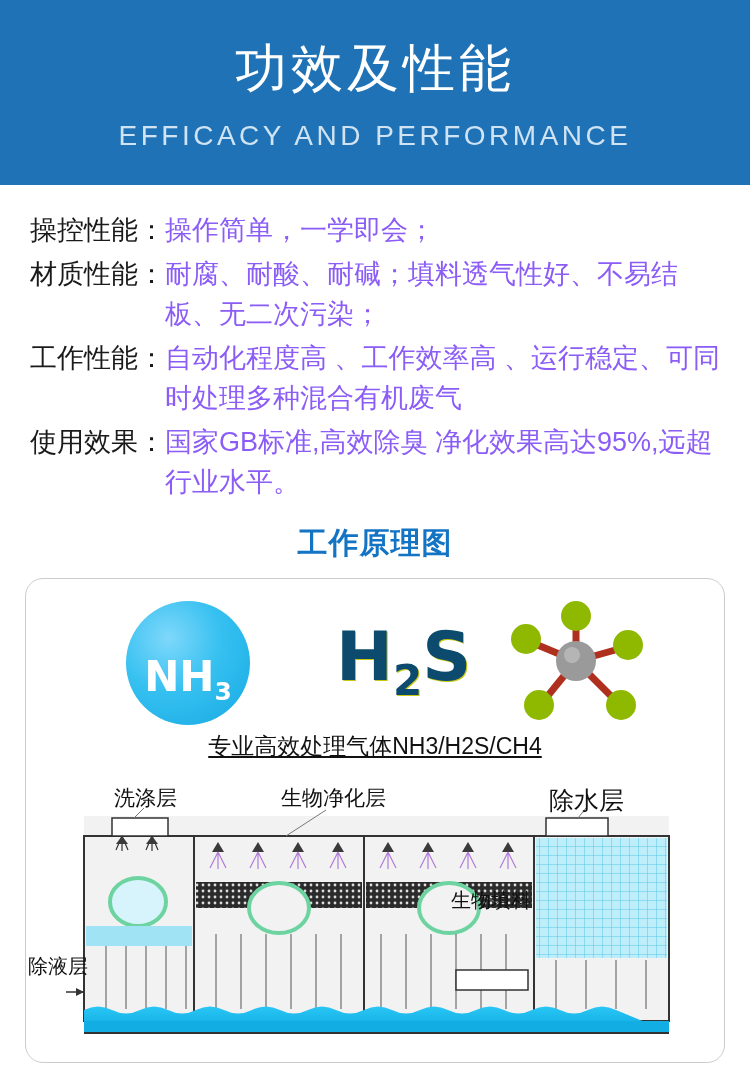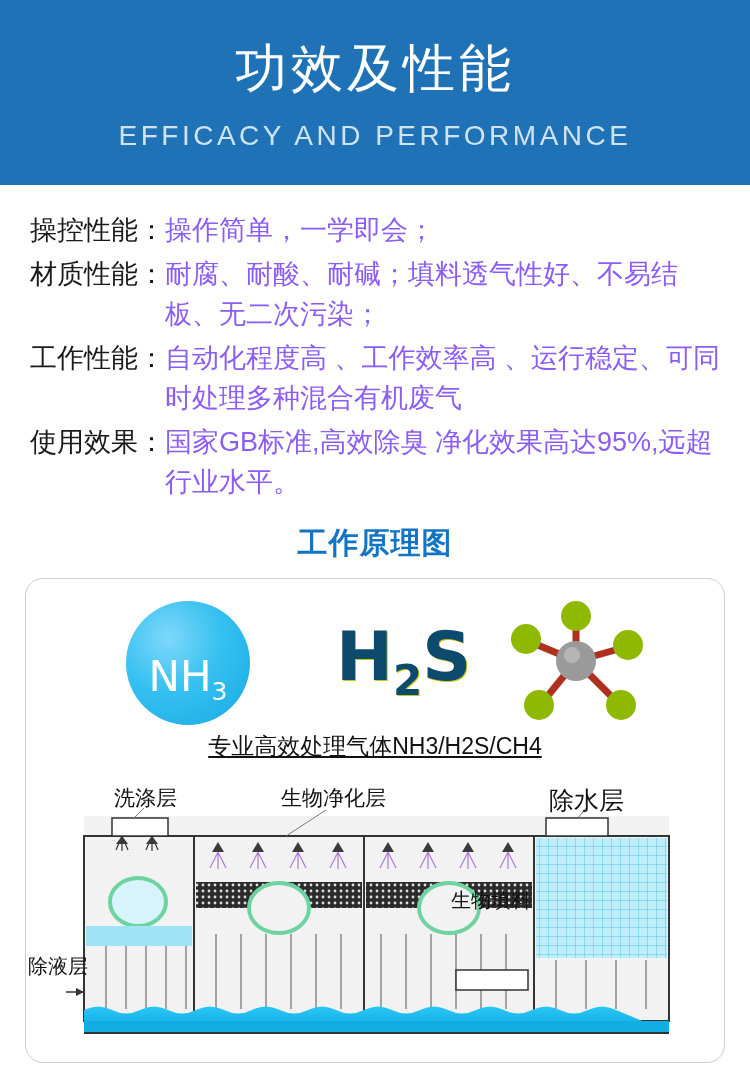--- a/index.html
+++ b/index.html
@@ -104,21 +104,21 @@
     height: 124px;
     border-radius: 50%;
     background: radial-gradient(circle at 34% 30%, #7fd8fb 0%, #35c0f0 45%, #17a9e2 100%);
     display: flex;
     align-items: center;
     justify-content: center;
   }
   .nh3-ball .txt {
     color: #ffffff;
     font-size: 42px;
-    font-weight: normal;
+    font-weight: bold;
     letter-spacing: 0px;
     font-family: "DejaVu Sans", sans-serif;
     margin-top: 34px;
   }
   .nh3-ball .txt sub {
     font-size: 25px;
   }
   .h2s {
     position: absolute;
     left: 310px;

